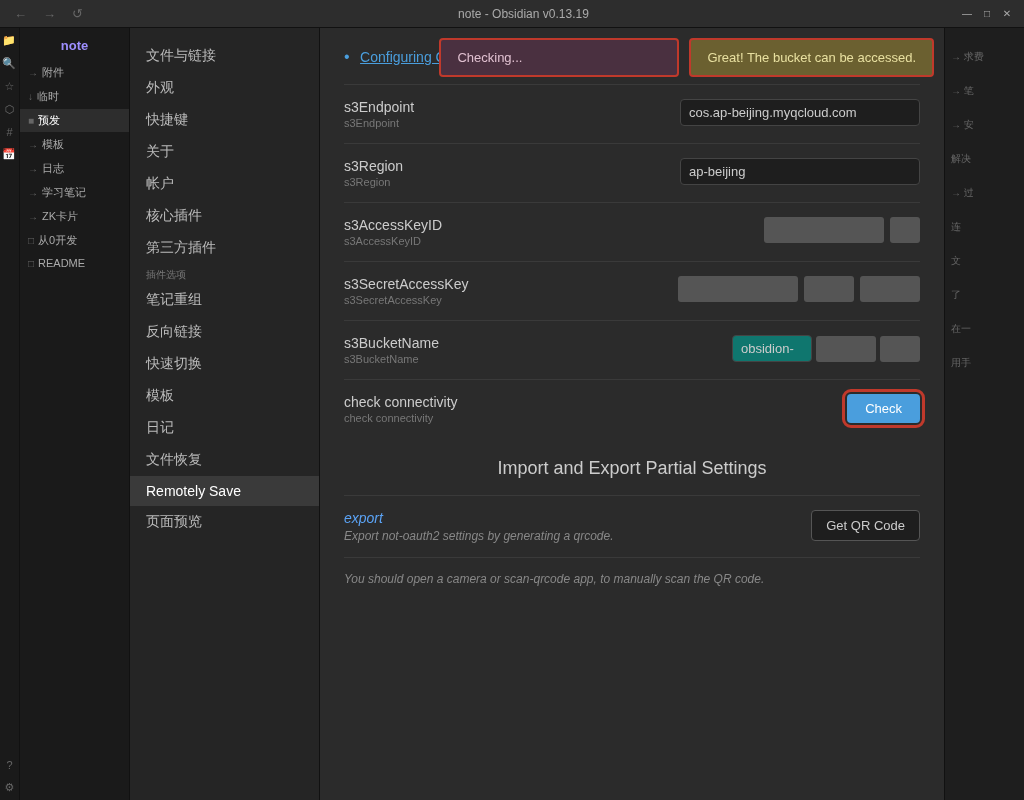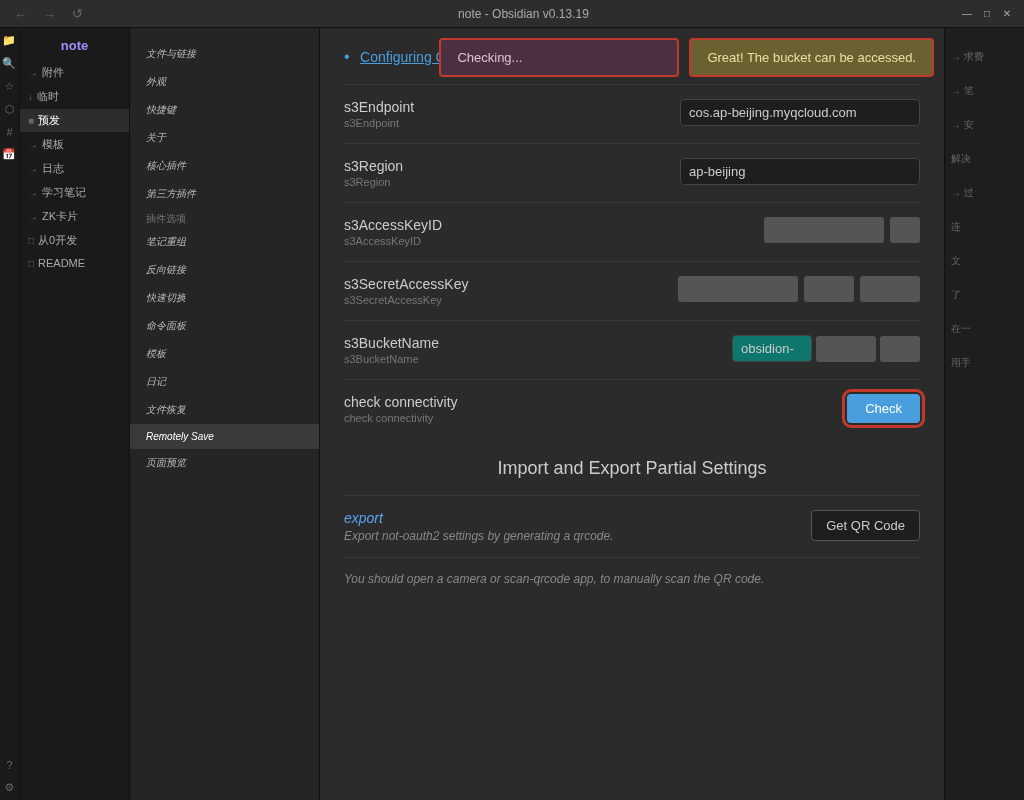--- a/index.html
+++ b/index.html
@@ -118,24 +118,23 @@
       padding: 12px 0;
     }
     .settings-section-title {
       font-size: 10px;
       color: #777;
       padding: 4px 16px 2px;
       text-transform: none;
     }
     .settings-menu-item {
       padding: 7px 16px;
-      font-size: 10px;
+      font-size: 14px;
       color: #bbb;
       cursor: pointer;
-      font-style: italic;
     }
     .settings-menu-item.active {
       background: #3a3a3a;
       color: #fff;
     }
 
     
     .main-content {
       flex: 1;
       background: #2b2b2b;
@@ -399,27 +398,27 @@
         <span>README</span>
       </div>
     </div>
   </div>
 
   <div class="settings-sidebar">
     <div class="settings-menu-item">文件与链接</div>
     <div class="settings-menu-item">外观</div>
     <div class="settings-menu-item">快捷键</div>
     <div class="settings-menu-item">关于</div>
+    <div class="settings-menu-item">帐户</div>
     <div class="settings-menu-item">核心插件</div>
     <div class="settings-menu-item">第三方插件</div>
     <div class="settings-section-title">插件选项</div>
     <div class="settings-menu-item">笔记重组</div>
     <div class="settings-menu-item">反向链接</div>
     <div class="settings-menu-item">快速切换</div>
-    <div class="settings-menu-item">命令面板</div>
     <div class="settings-menu-item">模板</div>
     <div class="settings-menu-item">日记</div>
     <div class="settings-menu-item">文件恢复</div>
     <div class="settings-menu-item active">Remotely Save</div>
     <div class="settings-menu-item">页面预览</div>
   </div>
 
   <div class="main-content">
 
     <div class="notifications">

